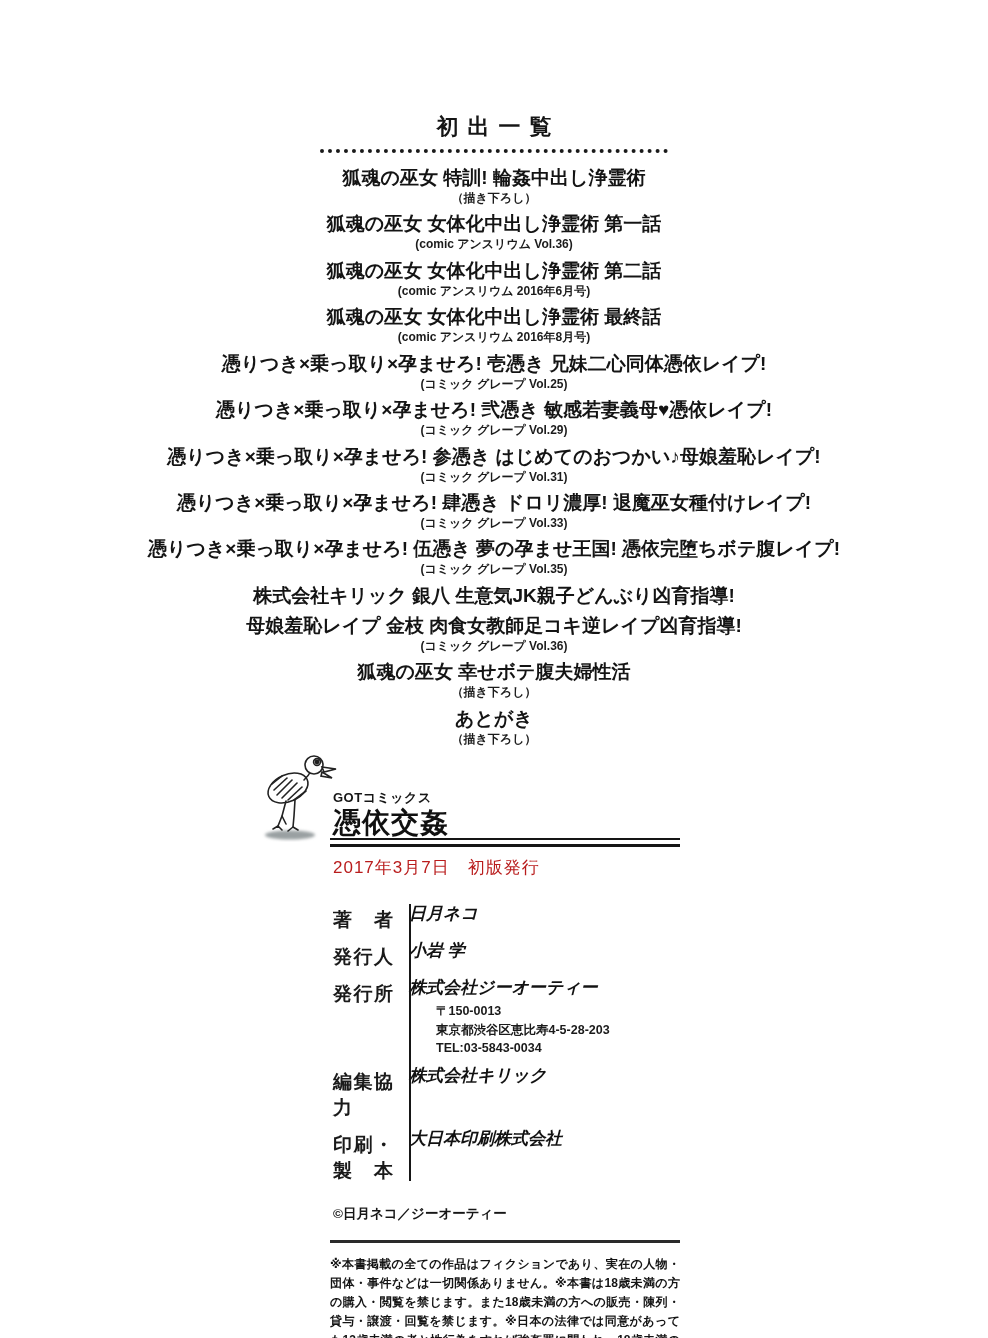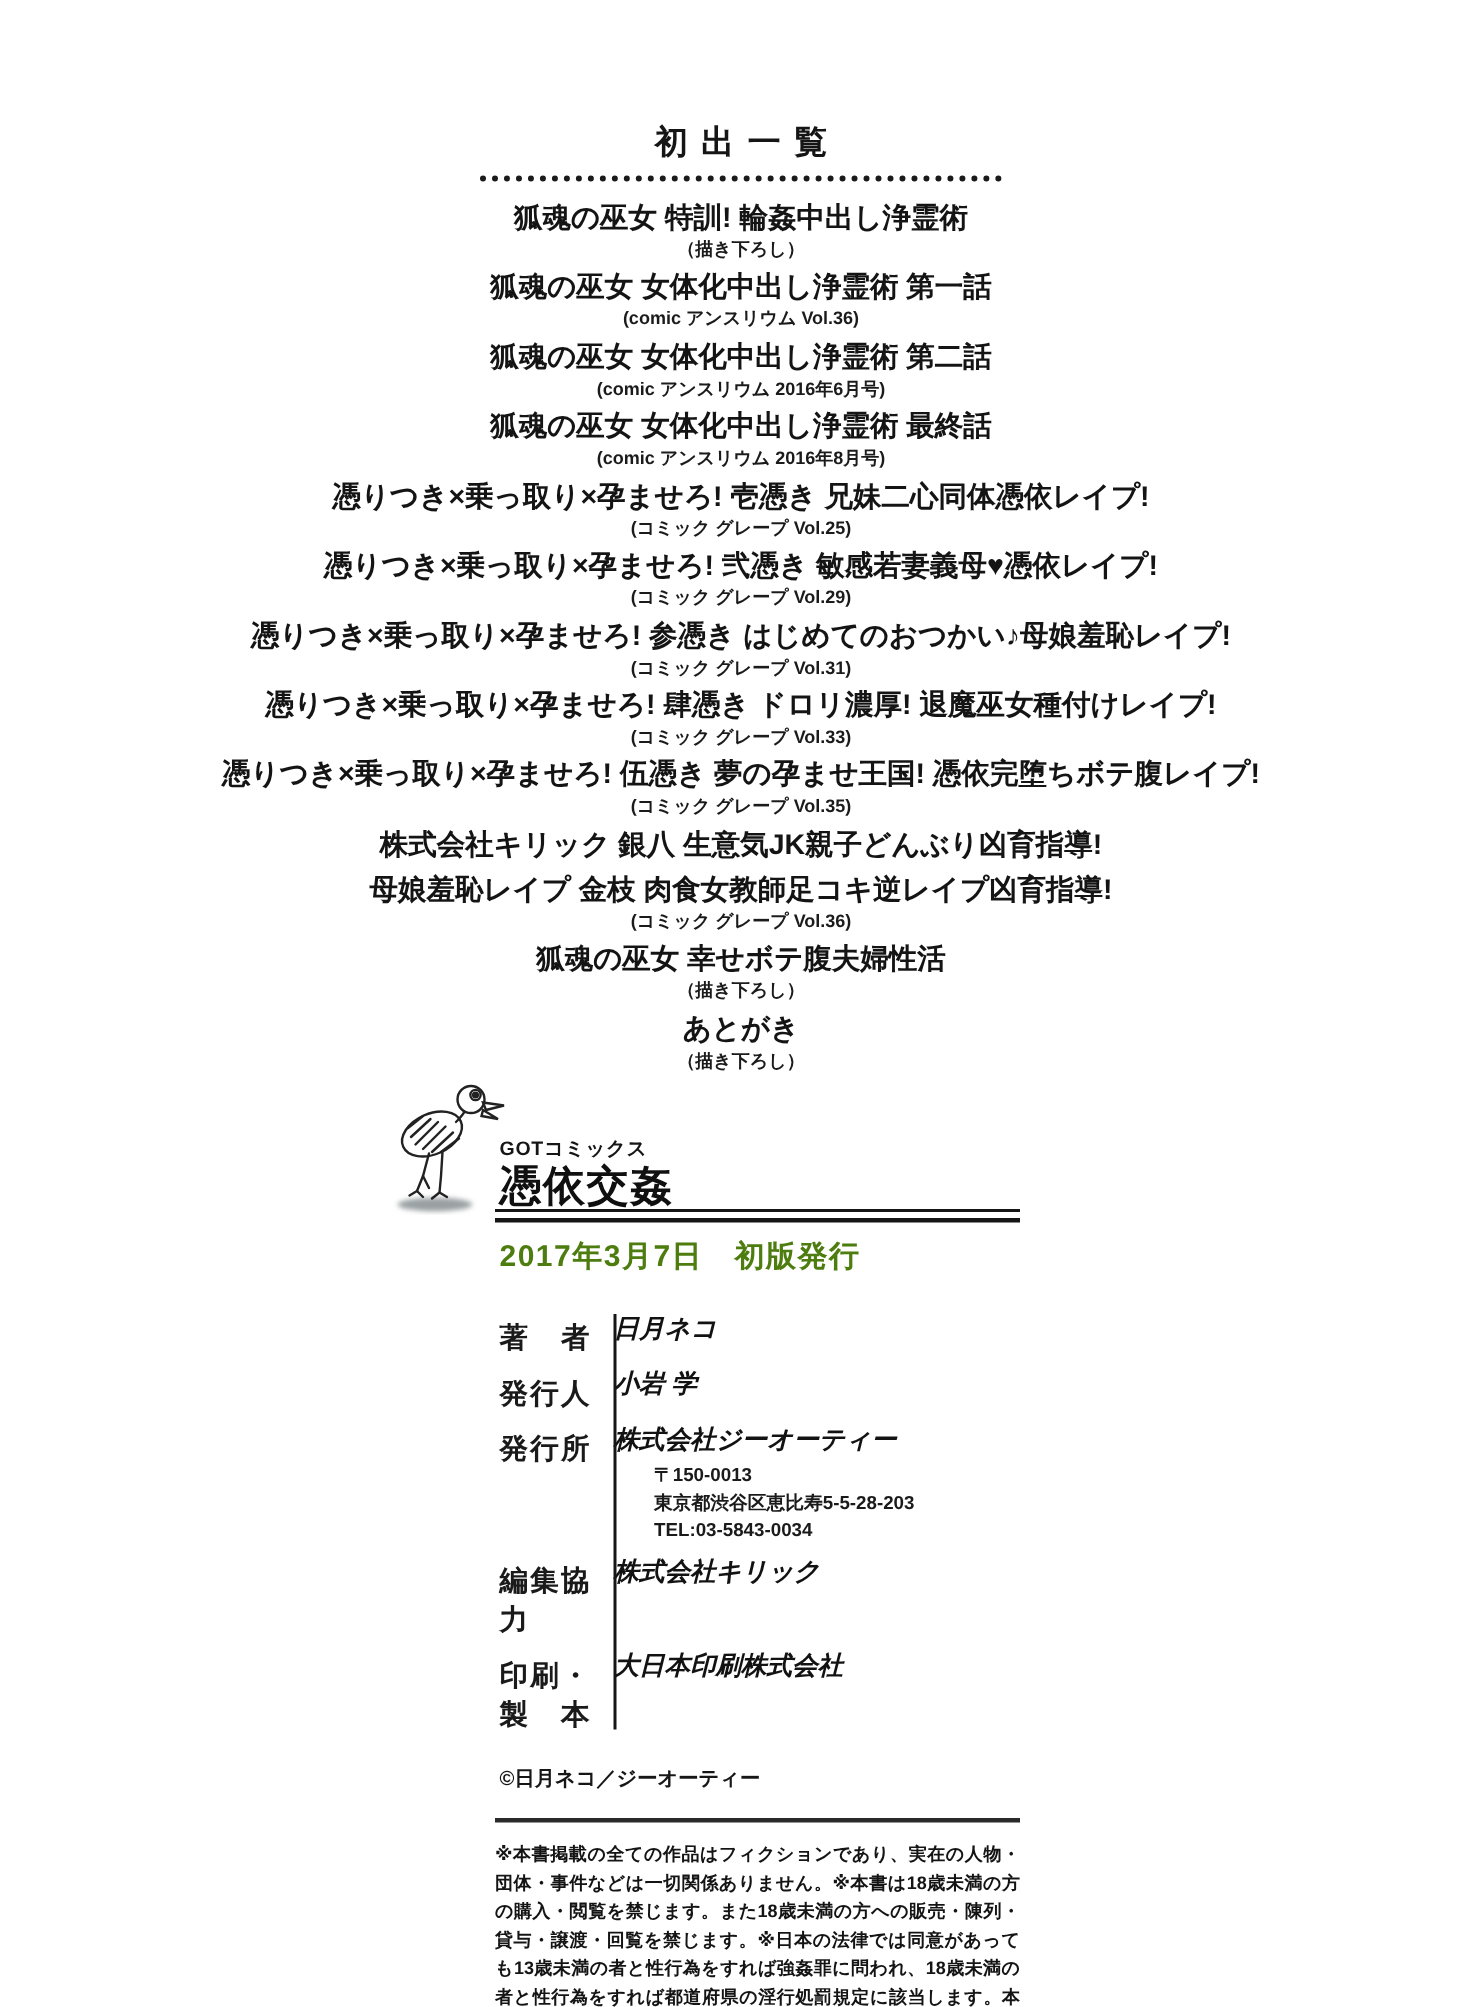--- a/index.html
+++ b/index.html
@@ -13,21 +13,21 @@
     position: relative;
     width: 988px;
     height: 1338px;
     margin: 0 auto;
     background: #ffffff;
     overflow: hidden;
   }
 
   
   .list-section {
-    padding-top: 80px;
+    padding-top: 112px;
     text-align: center;
   }
   .list-heading {
     margin: 0;
     font-size: 22px;
     font-weight: bold;
     letter-spacing: 9px;
     text-indent: 9px;
     color: #151515;
   }
@@ -93,24 +93,24 @@
     color: #101010;
   }
   .double-rule {
     height: 4px;
     border-top: 2px solid #151515;
     border-bottom: 3px solid #151515;
   }
   .edition-line {
     margin-top: 9px;
     padding-left: 3px;
-    font-size: 20px;
-    font-weight: bold;
+    font-size: 17px;
+    font-weight: normal;
     letter-spacing: 1px;
-    color: #4d7c0f;
+    color: #b91c1c;
   }
 
   .credits {
     position: relative;
     margin-top: 24px;
     padding-left: 3px;
   }
   .credits-divider {
     position: absolute;
     left: 79px;
@@ -318,21 +318,21 @@
             </div>
           </div>
         </div>
           <div class="credit-row">
           <div class="credit-label">発行所</div>
           <div class="credit-value-wrap">
             <div class="credit-value">株式会社ジーオーティー</div>
             <div class="credit-sublines">
 
             <div class="credit-subline">〒150-0013</div>
-                <div class="credit-subline">東京都渋谷区恵比寿5-5-28-203</div>
+                <div class="credit-subline">東京都渋谷区恵比寿4-5-28-203</div>
                 <div class="credit-subline">TEL:03-5843-0034</div>
               </div>
           </div>
         </div>
           <div class="credit-row">
           <div class="credit-label">編集協力</div>
           <div class="credit-value-wrap">
             <div class="credit-value">株式会社キリック</div>
             <div class="credit-sublines">
               

